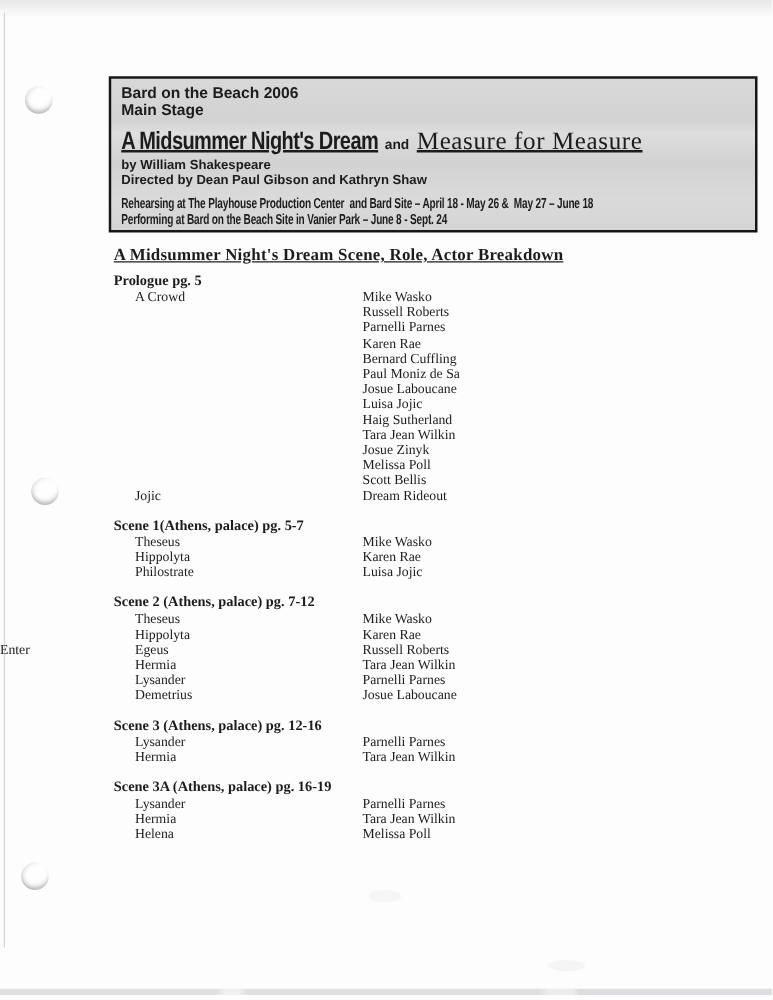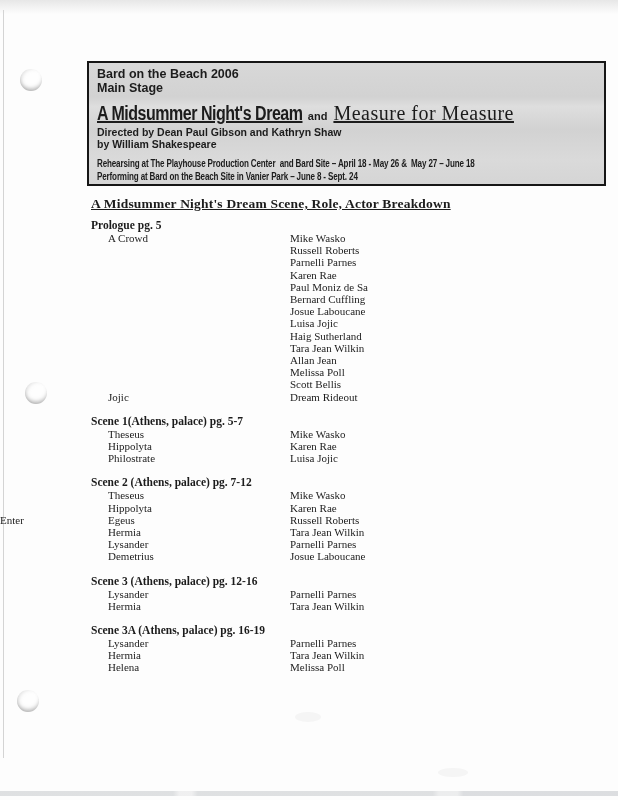--- a/index.html
+++ b/index.html
@@ -75,22 +75,22 @@
 <div class="bottom-band"></div>
 
 <header class="header-box">
   <div class="org">Bard on the Beach 2006</div>
   <div class="org">Main Stage</div>
   <div class="title-line">
     <span class="title-main">A Midsummer Night's Dream</span>
     <span class="title-and">and</span>
     <span class="title-serif">Measure for Measure</span>
   </div>
+  <div class="byline">by William Shakespeare</div>
   <div class="byline">Directed by Dean Paul Gibson and Kathryn Shaw</div>
-  <div class="byline">by William Shakespeare</div>
   <div class="sched first">Rehearsing at The Playhouse Production Center  and Bard Site – April 18 - May 26 &amp;  May 27 – June 18</div>
   <div class="sched">Performing at Bard on the Beach Site in Vanier Park – June 8 - Sept. 24</div>
 </header>
 
 <h1 class="breakdown-heading">A Midsummer Night's Dream Scene, Role, Actor Breakdown</h1>
 
 <main>
     <section class="scene-section">
     <div class="scene-title">Prologue pg. 5</div>
     <div class="rows">
@@ -110,51 +110,51 @@
           <span class="col-actor">Parnelli Parnes</span>
         </div>
         <div class="row">
           <span class="col-dir"></span>
           <span class="col-role"></span>
           <span class="col-actor">Karen Rae</span>
         </div>
         <div class="row">
           <span class="col-dir"></span>
           <span class="col-role"></span>
+          <span class="col-actor">Bernard Cuffling</span>
+        </div>
+        <div class="row">
+          <span class="col-dir"></span>
+          <span class="col-role"></span>
           <span class="col-actor">Paul Moniz de Sa</span>
         </div>
         <div class="row">
           <span class="col-dir"></span>
           <span class="col-role"></span>
-          <span class="col-actor">Bernard Cuffling</span>
-        </div>
-        <div class="row">
-          <span class="col-dir"></span>
-          <span class="col-role"></span>
           <span class="col-actor">Josue Laboucane</span>
         </div>
         <div class="row">
           <span class="col-dir"></span>
           <span class="col-role"></span>
           <span class="col-actor">Luisa Jojic</span>
         </div>
         <div class="row">
           <span class="col-dir"></span>
           <span class="col-role"></span>
           <span class="col-actor">Haig Sutherland</span>
         </div>
         <div class="row">
           <span class="col-dir"></span>
           <span class="col-role"></span>
           <span class="col-actor">Tara Jean Wilkin</span>
         </div>
         <div class="row">
           <span class="col-dir"></span>
           <span class="col-role"></span>
-          <span class="col-actor">Allan Jean</span>
+          <span class="col-actor">Josue Zinyk</span>
         </div>
         <div class="row">
           <span class="col-dir"></span>
           <span class="col-role"></span>
           <span class="col-actor">Melissa Poll</span>
         </div>
         <div class="row">
           <span class="col-dir"></span>
           <span class="col-role"></span>
           <span class="col-actor">Scott Bellis</span>

